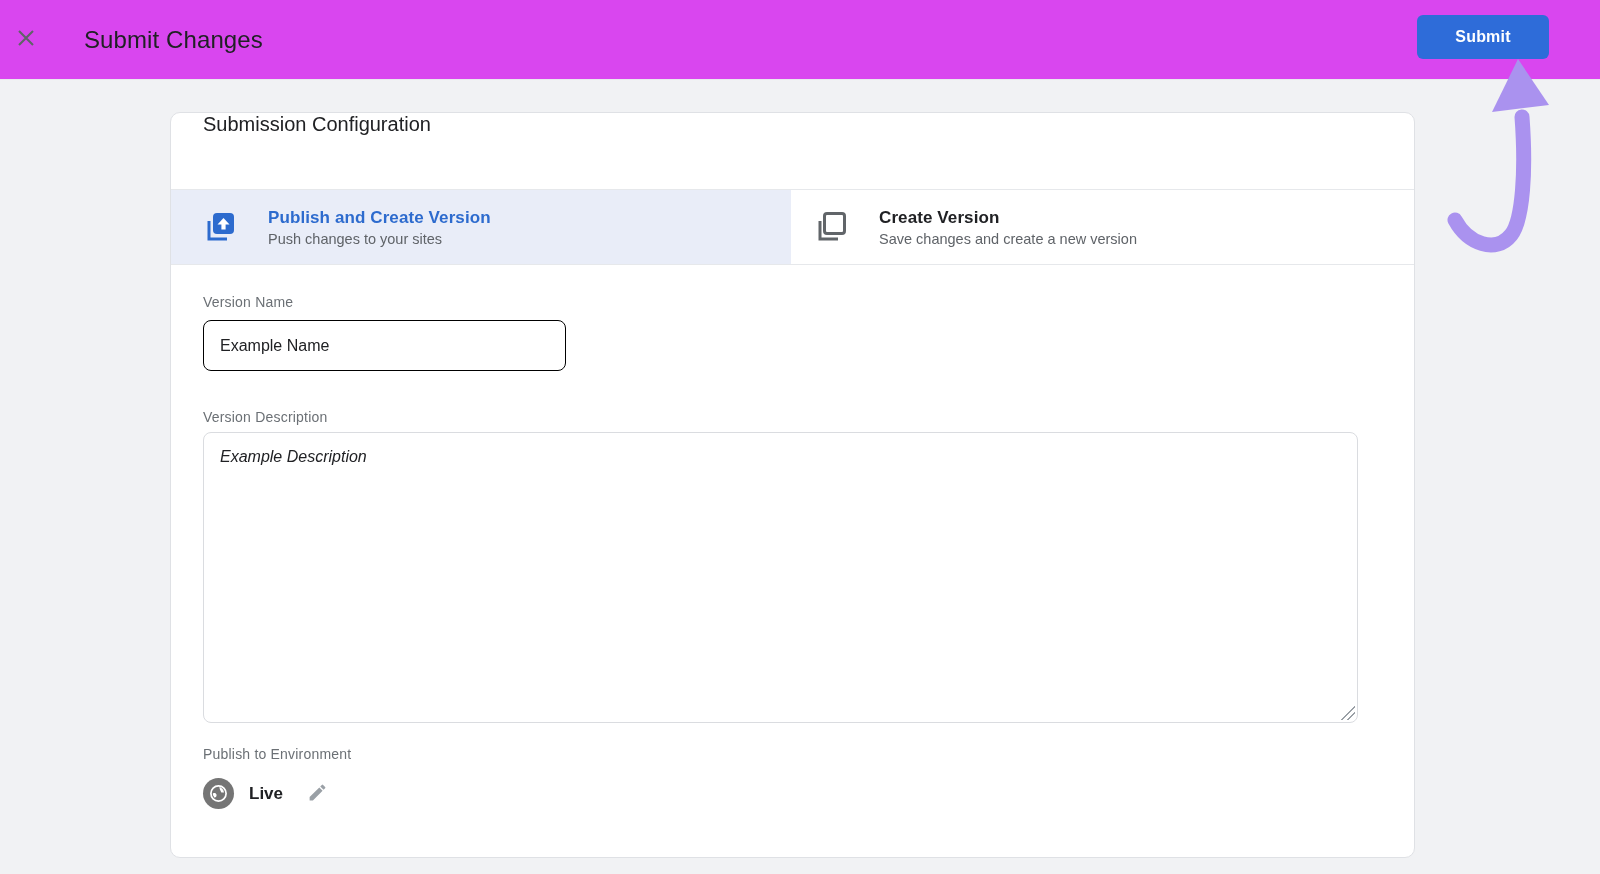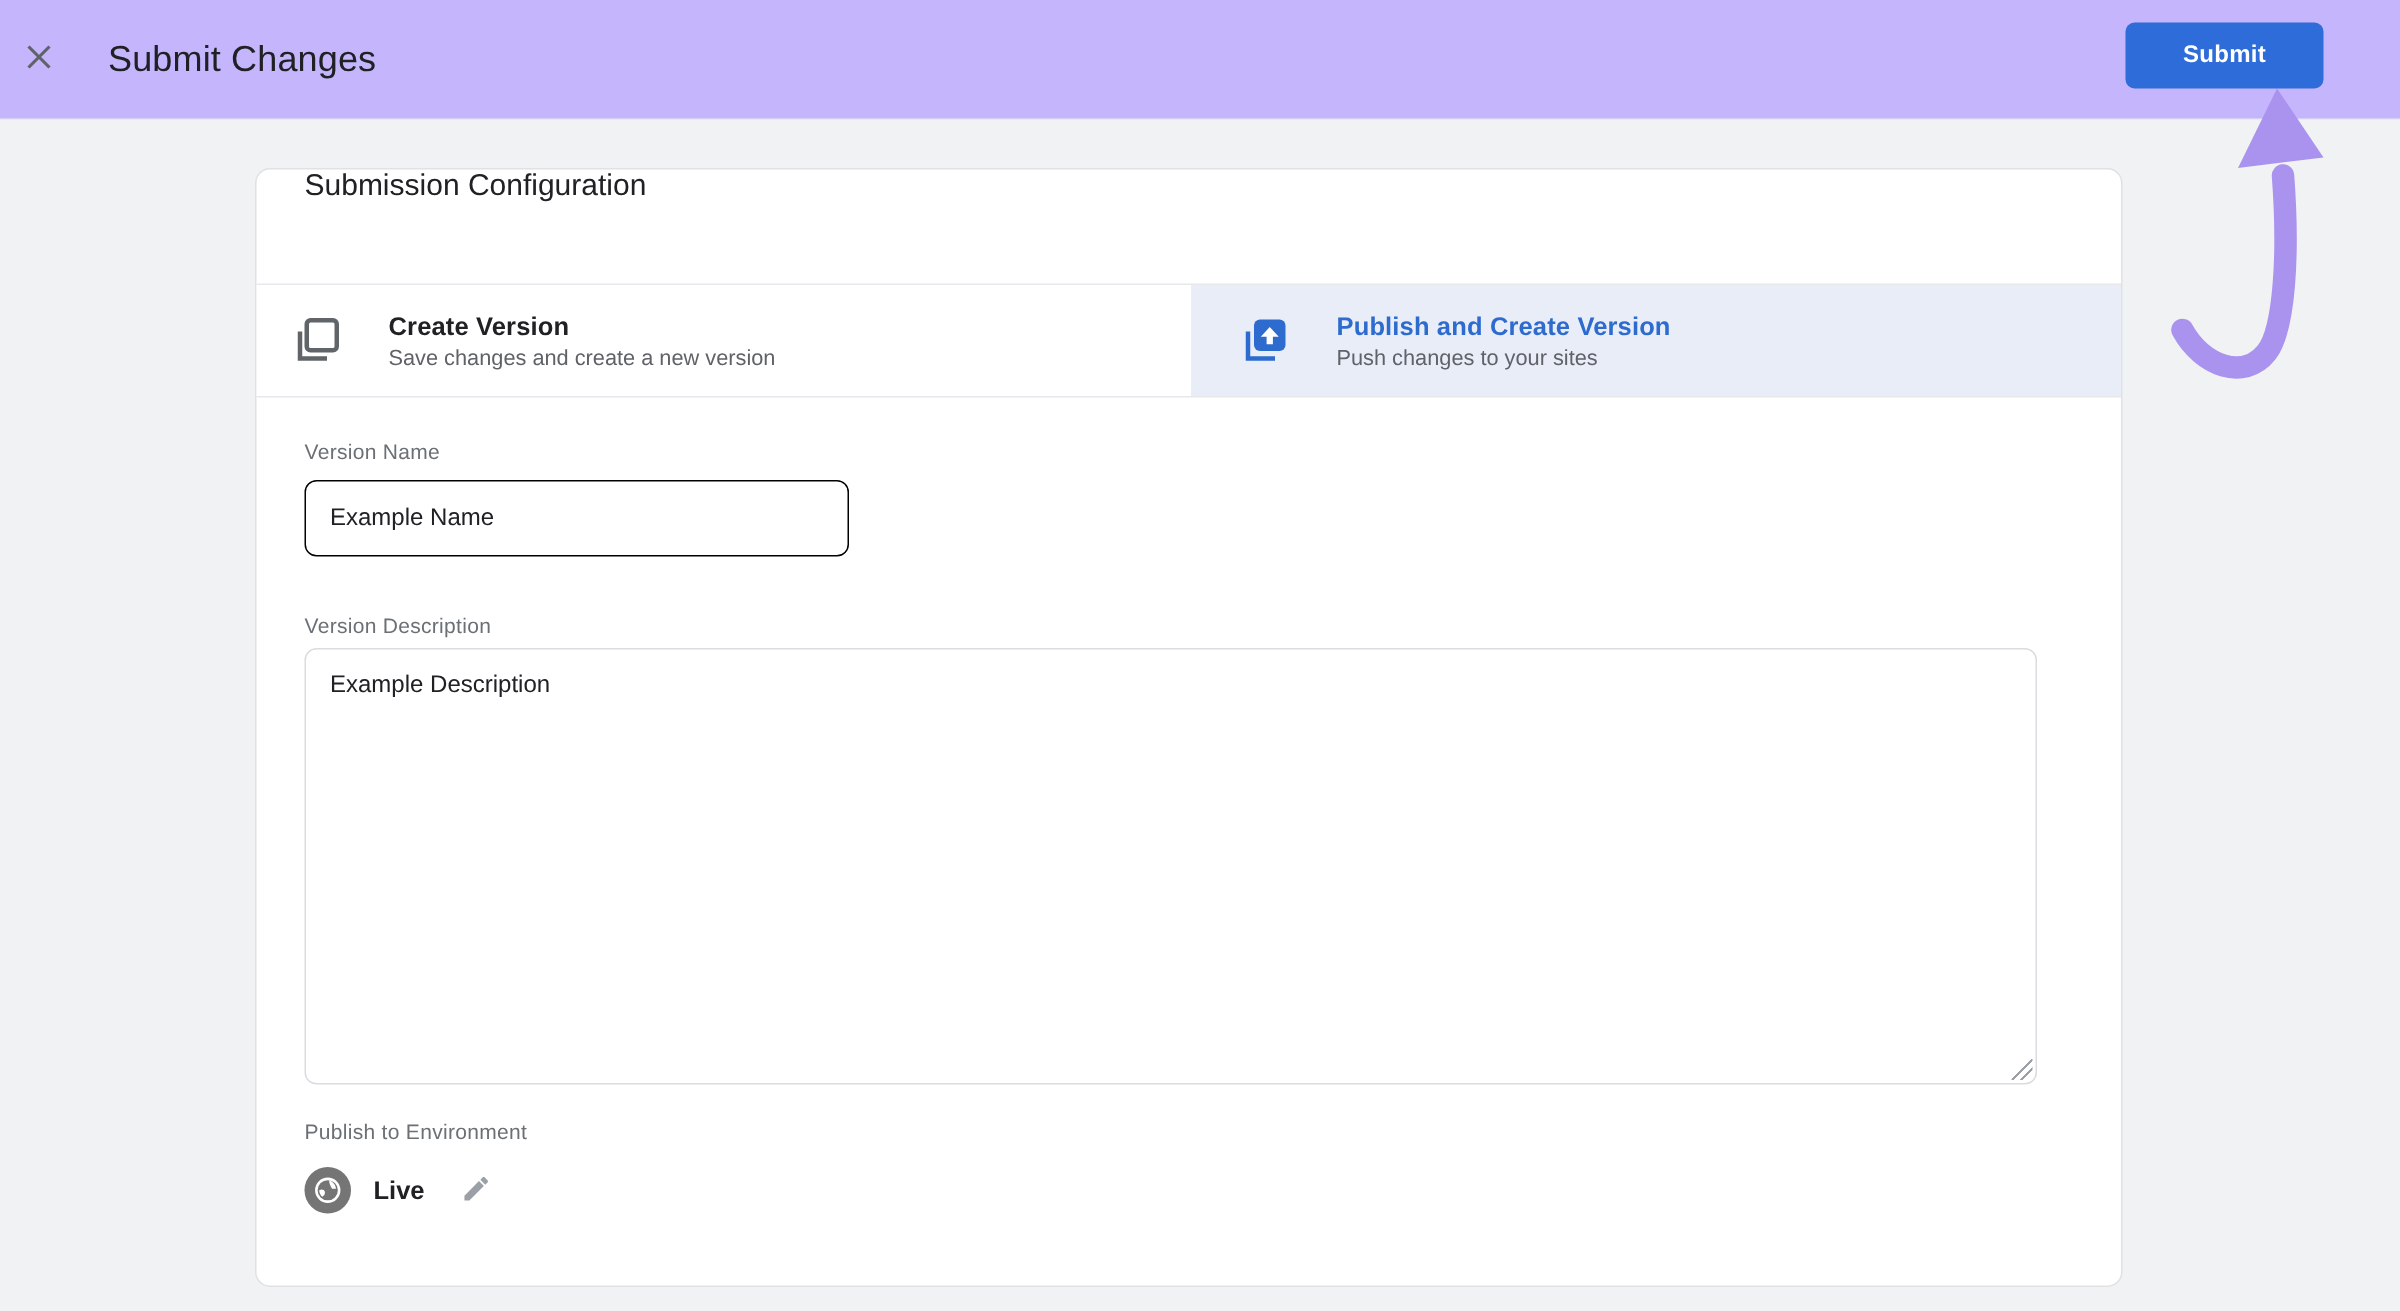--- a/index.html
+++ b/index.html
@@ -8,24 +8,25 @@
     font-family: "Liberation Sans", "DejaVu Sans", sans-serif;
     background: #f1f2f4;
     color: #202124;
     overflow: hidden;
     position: relative;
   }
 
   
   .topbar {
     position: absolute; left: 0; top: 0; width: 1600px; height: 80px;
-    background: #c4b5fd;
+    background: #d946ef;
     border-bottom: 1px solid #e8eaed;
     display: flex; align-items: center;
     z-index: 2;
+    gap: 12px;
   }
   .close-btn {
     width: 48px; height: 48px; margin-left: 2px;
     display: flex; align-items: center; justify-content: center;
     background: none; border: none; cursor: pointer;
   }
   .topbar-title {
     font-size: 24px; font-weight: 500; color: #202124;
     margin-left: 22px; letter-spacing: 0.1px;
   }
@@ -104,20 +105,21 @@
   .desc-wrap { position: relative; margin-top: 7px; width: 1155px; }
   .desc-textarea {
     display: block;
     width: 1155px; height: 291px;
     border: 1px solid #dadce0; border-radius: 8px;
     padding: 15px 16px;
     font-family: "Liberation Sans", sans-serif;
     font-size: 16px; color: #202124;
     background: #ffffff; outline: none;
     resize: none;
+    font-style: italic;
   }
   .resize-handle {
     position: absolute; right: 3px; bottom: 3px;
     width: 14px; height: 14px;
     pointer-events: none;
     background:
       linear-gradient(135deg, transparent 0 48%, #9aa0a6 48% 55%, transparent 55% 70%, #9aa0a6 70% 77%, transparent 77%);
   }
   .env-label { display: block; margin-top: 23px; }
   .env-row { display: flex; align-items: center; margin-top: 16px; }
@@ -155,48 +157,48 @@
 </svg>
 
 <section class="card">
 
   <div class="card-header">
     <h2 class="card-title">Submission Configuration</h2>
   </div>
 
   <div class="tab-row">
 
-    <div class="tab tab-create">
-      <span class="tab-icon">
-        <svg width="36" height="36" viewBox="0 0 36 36">
-          <path d="M7 12 V30 H25" fill="none" stroke="#616569" stroke-width="3"></path>
-          <rect x="11.5" y="4.5" width="20" height="20" rx="2.5" fill="none" stroke="#616569" stroke-width="3"></rect>
-        </svg>
-      </span>
-      <span class="tab-texts">
-        <span class="tab-label">Create Version</span>
-        <span class="tab-sublabel">Save changes and create a new version</span>
-      </span>
-    </div>
-
     <div class="tab tab-publish">
       <span class="tab-icon">
         <svg width="36" height="36" viewBox="0 0 36 36">
           <path d="M7 12 V30 H25" fill="none" stroke="#2d6bce" stroke-width="3"></path>
           <rect x="11" y="4" width="21" height="21" rx="4" fill="#2d6bce"></rect>
           <polygon points="21.5,9 15.5,15.5 27.5,15.5" fill="#ffffff"></polygon>
           <rect x="19.4" y="14" width="4.2" height="6.5" fill="#ffffff"></rect>
         </svg>
       </span>
       <span class="tab-texts">
         <span class="tab-label">Publish and Create Version</span>
         <span class="tab-sublabel">Push changes to your sites</span>
       </span>
     </div>
 
+    <div class="tab tab-create">
+      <span class="tab-icon">
+        <svg width="36" height="36" viewBox="0 0 36 36">
+          <path d="M7 12 V30 H25" fill="none" stroke="#616569" stroke-width="3"></path>
+          <rect x="11.5" y="4.5" width="20" height="20" rx="2.5" fill="none" stroke="#616569" stroke-width="3"></rect>
+        </svg>
+      </span>
+      <span class="tab-texts">
+        <span class="tab-label">Create Version</span>
+        <span class="tab-sublabel">Save changes and create a new version</span>
+      </span>
+    </div>
+
   </div>
 
   <div class="form-area">
 
     <label class="field-label">Version Name</label>
     <input class="name-input" type="text" value="Example Name" style="">
 
     <label class="field-label desc-label">Version Description</label>
     <div class="desc-wrap">
       <textarea class="desc-textarea" style="">Example Description</textarea>

